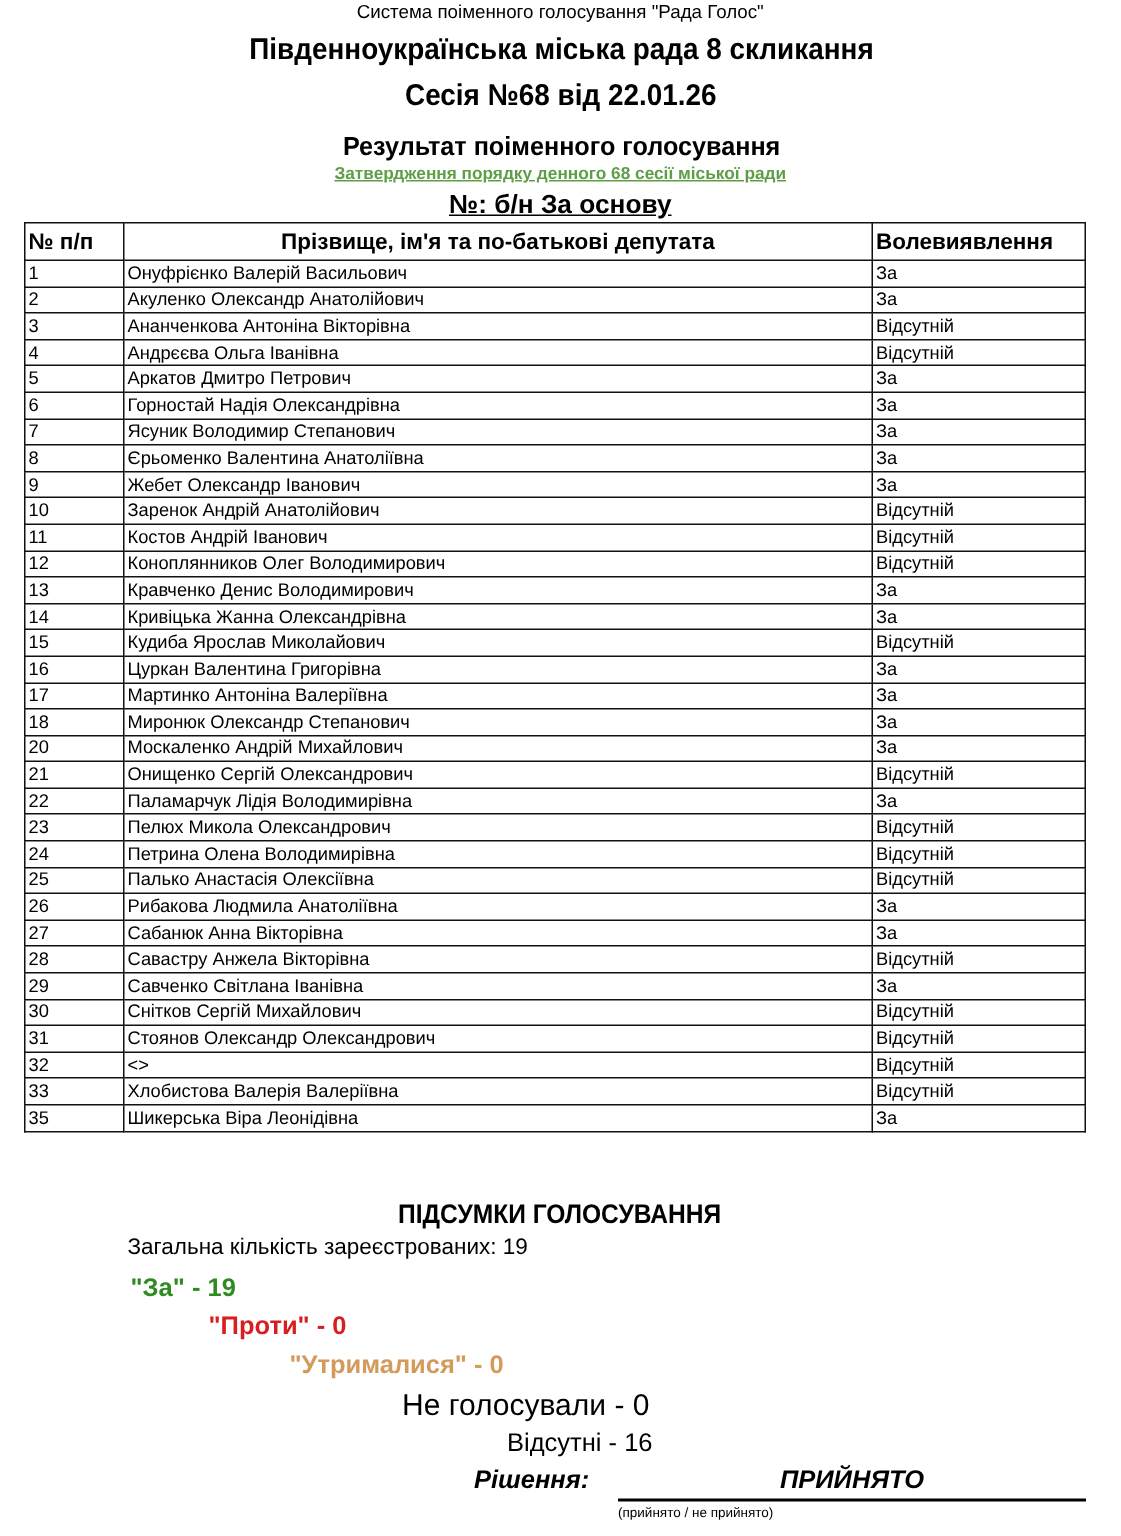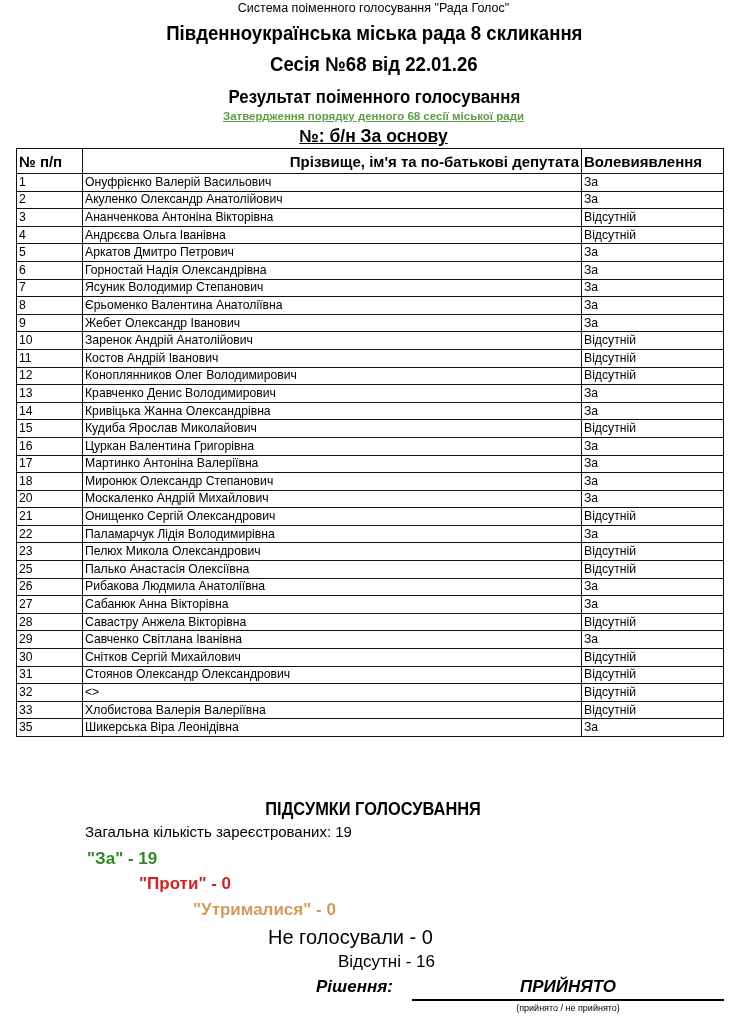--- a/index.html
+++ b/index.html
@@ -10,33 +10,33 @@
   .council { top: 22px; left: 0; width: 805px; text-align: center; font-size: 20px; font-weight: bold; transform: scaleX(0.93); transform-origin: 0 0; }
   .session { top: 53px; left: 0; width: 804px; text-align: center; font-size: 20px; font-weight: bold; transform: scaleX(0.93); transform-origin: 0 0; }
   .result { top: 87px; left: 0; width: 780px; text-align: center; font-size: 17.5px; font-weight: bold; transform: scaleX(0.96); transform-origin: 0 0; }
   .agenda { top: 110px; left: 0; width: 747px; text-align: center; font-size: 11.5px; font-weight: bold; color: #5e9e46; text-decoration: underline; }
   .number { top: 126px; left: 0; width: 747px; text-align: center; font-size: 17.5px; font-weight: bold; text-decoration: underline; }
   table.votes { position: absolute; top: 148px; left: 16px; width: 707px; border-collapse: collapse; table-layout: fixed; border-radius: 16px; }
   table.votes th, table.votes td { border: 1.3px solid #111; padding: 0 2px; white-space: nowrap; overflow: hidden; }
   table.votes th { height: 24px; font-size: 15px; font-weight: bold; }
   table.votes td { height: 16.6px; font-size: 12.2px; line-height: 15px; }
   th.col-num { text-align: left; }
-  th.col-name { text-align: right; }
+  th.col-name { text-align: center; }
   th.col-vote { text-align: left; }
   .summary-title { top: 799px; left: 0; width: 820px; text-align: center; font-size: 18px; font-weight: bold; transform: scaleX(0.91); transform-origin: 0 0; }
   .registered { top: 823px; left: 85px; font-size: 15px; }
   .s-for { top: 849px; left: 87px; font-size: 17px; font-weight: bold; color: #2e8b22; }
   .s-against { top: 874px; left: 139px; font-size: 17px; font-weight: bold; color: #d81e1e; }
   .s-abstain { top: 900px; left: 193px; font-size: 17px; font-weight: bold; color: #d39a5a; }
   .s-novote { top: 926px; left: 268px; font-size: 20px; }
   .s-absent { top: 952px; left: 338px; font-size: 17px; }
   .decision-label { top: 977px; left: 316px; font-size: 17px; font-weight: bold; font-style: italic; }
   .decision-value { top: 977px; left: 413px; width: 310px; text-align: center; font-size: 17px; font-weight: bold; font-style: italic; }
   .decision-line { top: 999px; left: 412px; width: 312px; height: 0; border-top: 2.5px solid #000; }
-  .decision-hint { top: 1003px; left: 412px; width: 312px; text-align: center; font-size: 9px; }
+  .decision-hint { top: 1003px; left: 412px; width: 312px; font-size: 9px; }
 </style>
 </head>
 <body>
 
 <div class="abs sys">Система поіменного голосування "Рада Голос"</div>
 <div class="abs council">Південноукраїнська міська рада 8 скликання</div>
 <div class="abs session">Сесія №68 від 22.01.26</div>
 <div class="abs result">Результат поіменного голосування</div>
 <div class="abs agenda">Затвердження порядку денного 68 сесії міської ради</div>
 <div class="abs number">№: б/н  За основу</div>
@@ -159,20 +159,25 @@
         <td>22</td>
         <td>Паламарчук Лідія Володимирівна</td>
         <td>За</td>
       </tr>
       <tr>
         <td>23</td>
         <td>Пелюх Микола Олександрович</td>
         <td>Відсутній</td>
       </tr>
       <tr>
+        <td>24</td>
+        <td>Петрина Олена Володимирівна</td>
+        <td>Відсутній</td>
+      </tr>
+      <tr>
         <td>25</td>
         <td>Палько Анастасія Олексіївна</td>
         <td>Відсутній</td>
       </tr>
       <tr>
         <td>26</td>
         <td>Рибакова Людмила Анатоліївна</td>
         <td>За</td>
       </tr>
       <tr>

